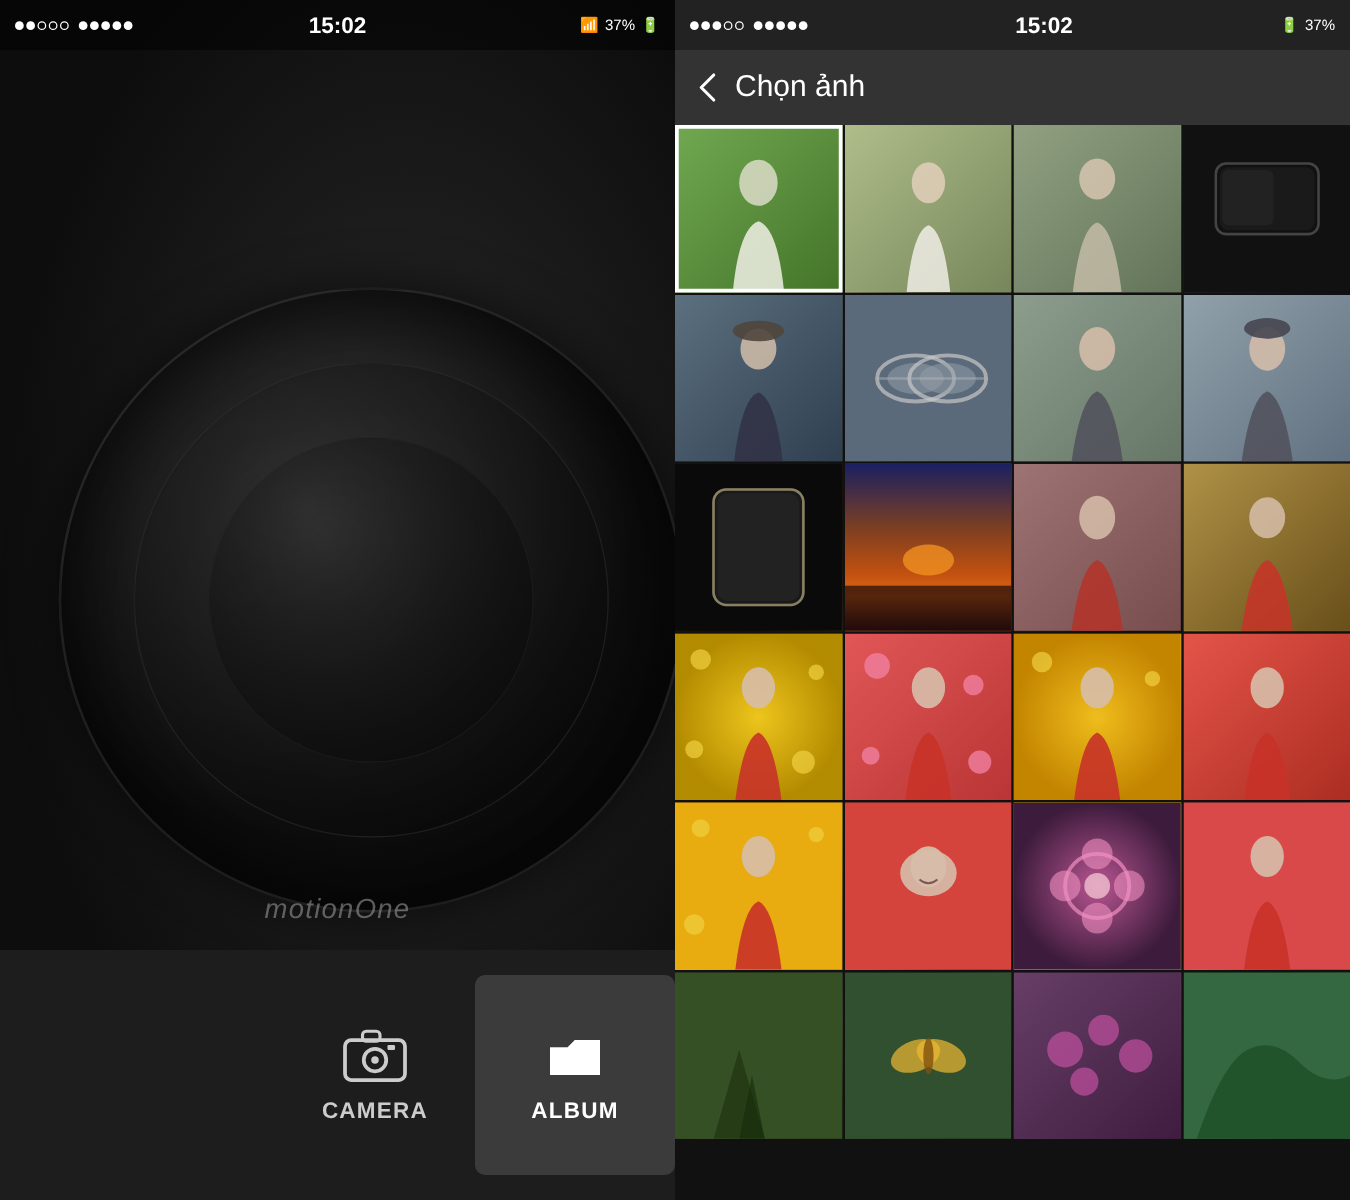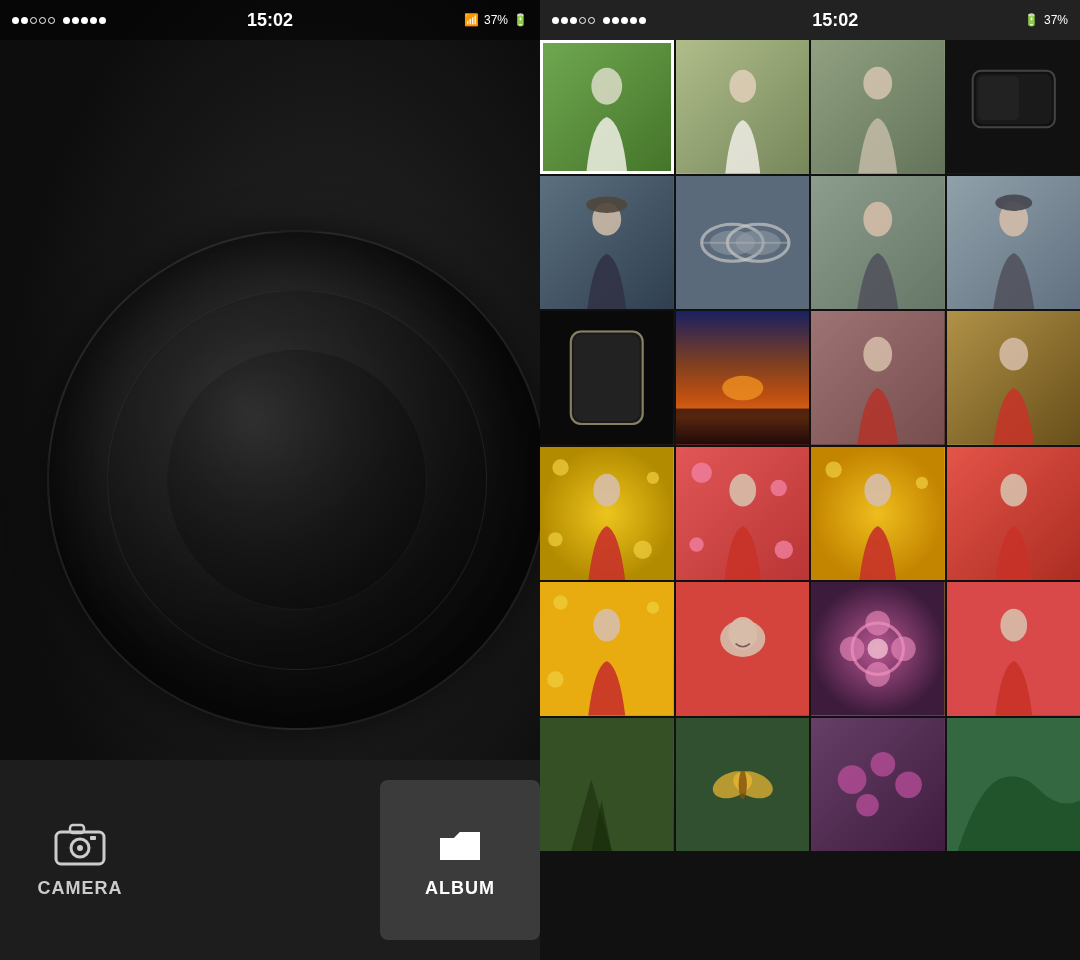--- a/index.html
+++ b/index.html
@@ -140,21 +140,21 @@
     
     .bottom-nav {
       position: absolute;
       bottom: 0;
       left: 0;
       right: 0;
       height: 200px;
       background: rgba(30,30,30,0.92);
       display: flex;
       align-items: center;
-      justify-content: space-between;
+      justify-content: flex-end;
     }
 
     .nav-item {
       display: flex;
       flex-direction: column;
       align-items: center;
       justify-content: center;
       width: 160px;
       height: 160px;
       border-radius: 8px;
@@ -328,20 +328,21 @@
     </div>
     <span class="status-time-left">15:02</span>
     <div class="status-right-left">
       <span>📶</span>
       <span>37%</span>
       <span>🔋</span>
     </div>
   </div>
 
 
+  <div class="brand-name">motionOne</div>
 
   <div class="bottom-nav">
     <div class="nav-item">
       <svg width="52" height="44" viewBox="0 0 52 44">
         <rect x="2" y="10" width="48" height="32" rx="5" fill="none" stroke="#ccc" stroke-width="3"></rect>
         <circle cx="26" cy="26" r="9" fill="none" stroke="#ccc" stroke-width="3"></circle>
         <circle cx="26" cy="26" r="3" fill="#ccc"></circle>
         <rect x="16" y="3" width="14" height="8" rx="3" fill="none" stroke="#ccc" stroke-width="2.5"></rect>
         <rect x="36" y="14" width="6" height="4" rx="1" fill="#ccc"></rect>
       </svg>
@@ -373,20 +374,28 @@
       <div class="dot"></div>
       <div class="dot"></div>
     </div>
     <span style="font-size:18px;font-weight:bold;color:#fff;">15:02</span>
     <div class="status-right-r">
       <span>🔋</span>
       <span>37%</span>
     </div>
   </div>
 
+  <div class="header">
+    <span class="back-btn">
+      <svg width="20" height="28" viewBox="0 0 20 28">
+        <polyline points="15,4 5,14 15,24" fill="none" stroke="#fff" stroke-width="2.5" stroke-linecap="round" stroke-linejoin="round"></polyline>
+      </svg>
+    </span>
+    <span class="header-title">Chọn ảnh</span>
+  </div>
 
   <div class="photo-grid">
 
     <div class="photo-cell selected photo-1">
       <svg width="100%" height="100%" viewBox="0 0 130 130" preserveAspectRatio="none">
         <rect width="130" height="130" fill="#5a8a3c"></rect>
         <rect width="130" height="130" fill="url(#g1)" opacity="0.7"></rect>
         <defs>
             <linearGradient id="g1" x1="0" y1="0" x2="1" y2="1">
               <stop offset="0%" stop-color="#7ab55a"></stop>

